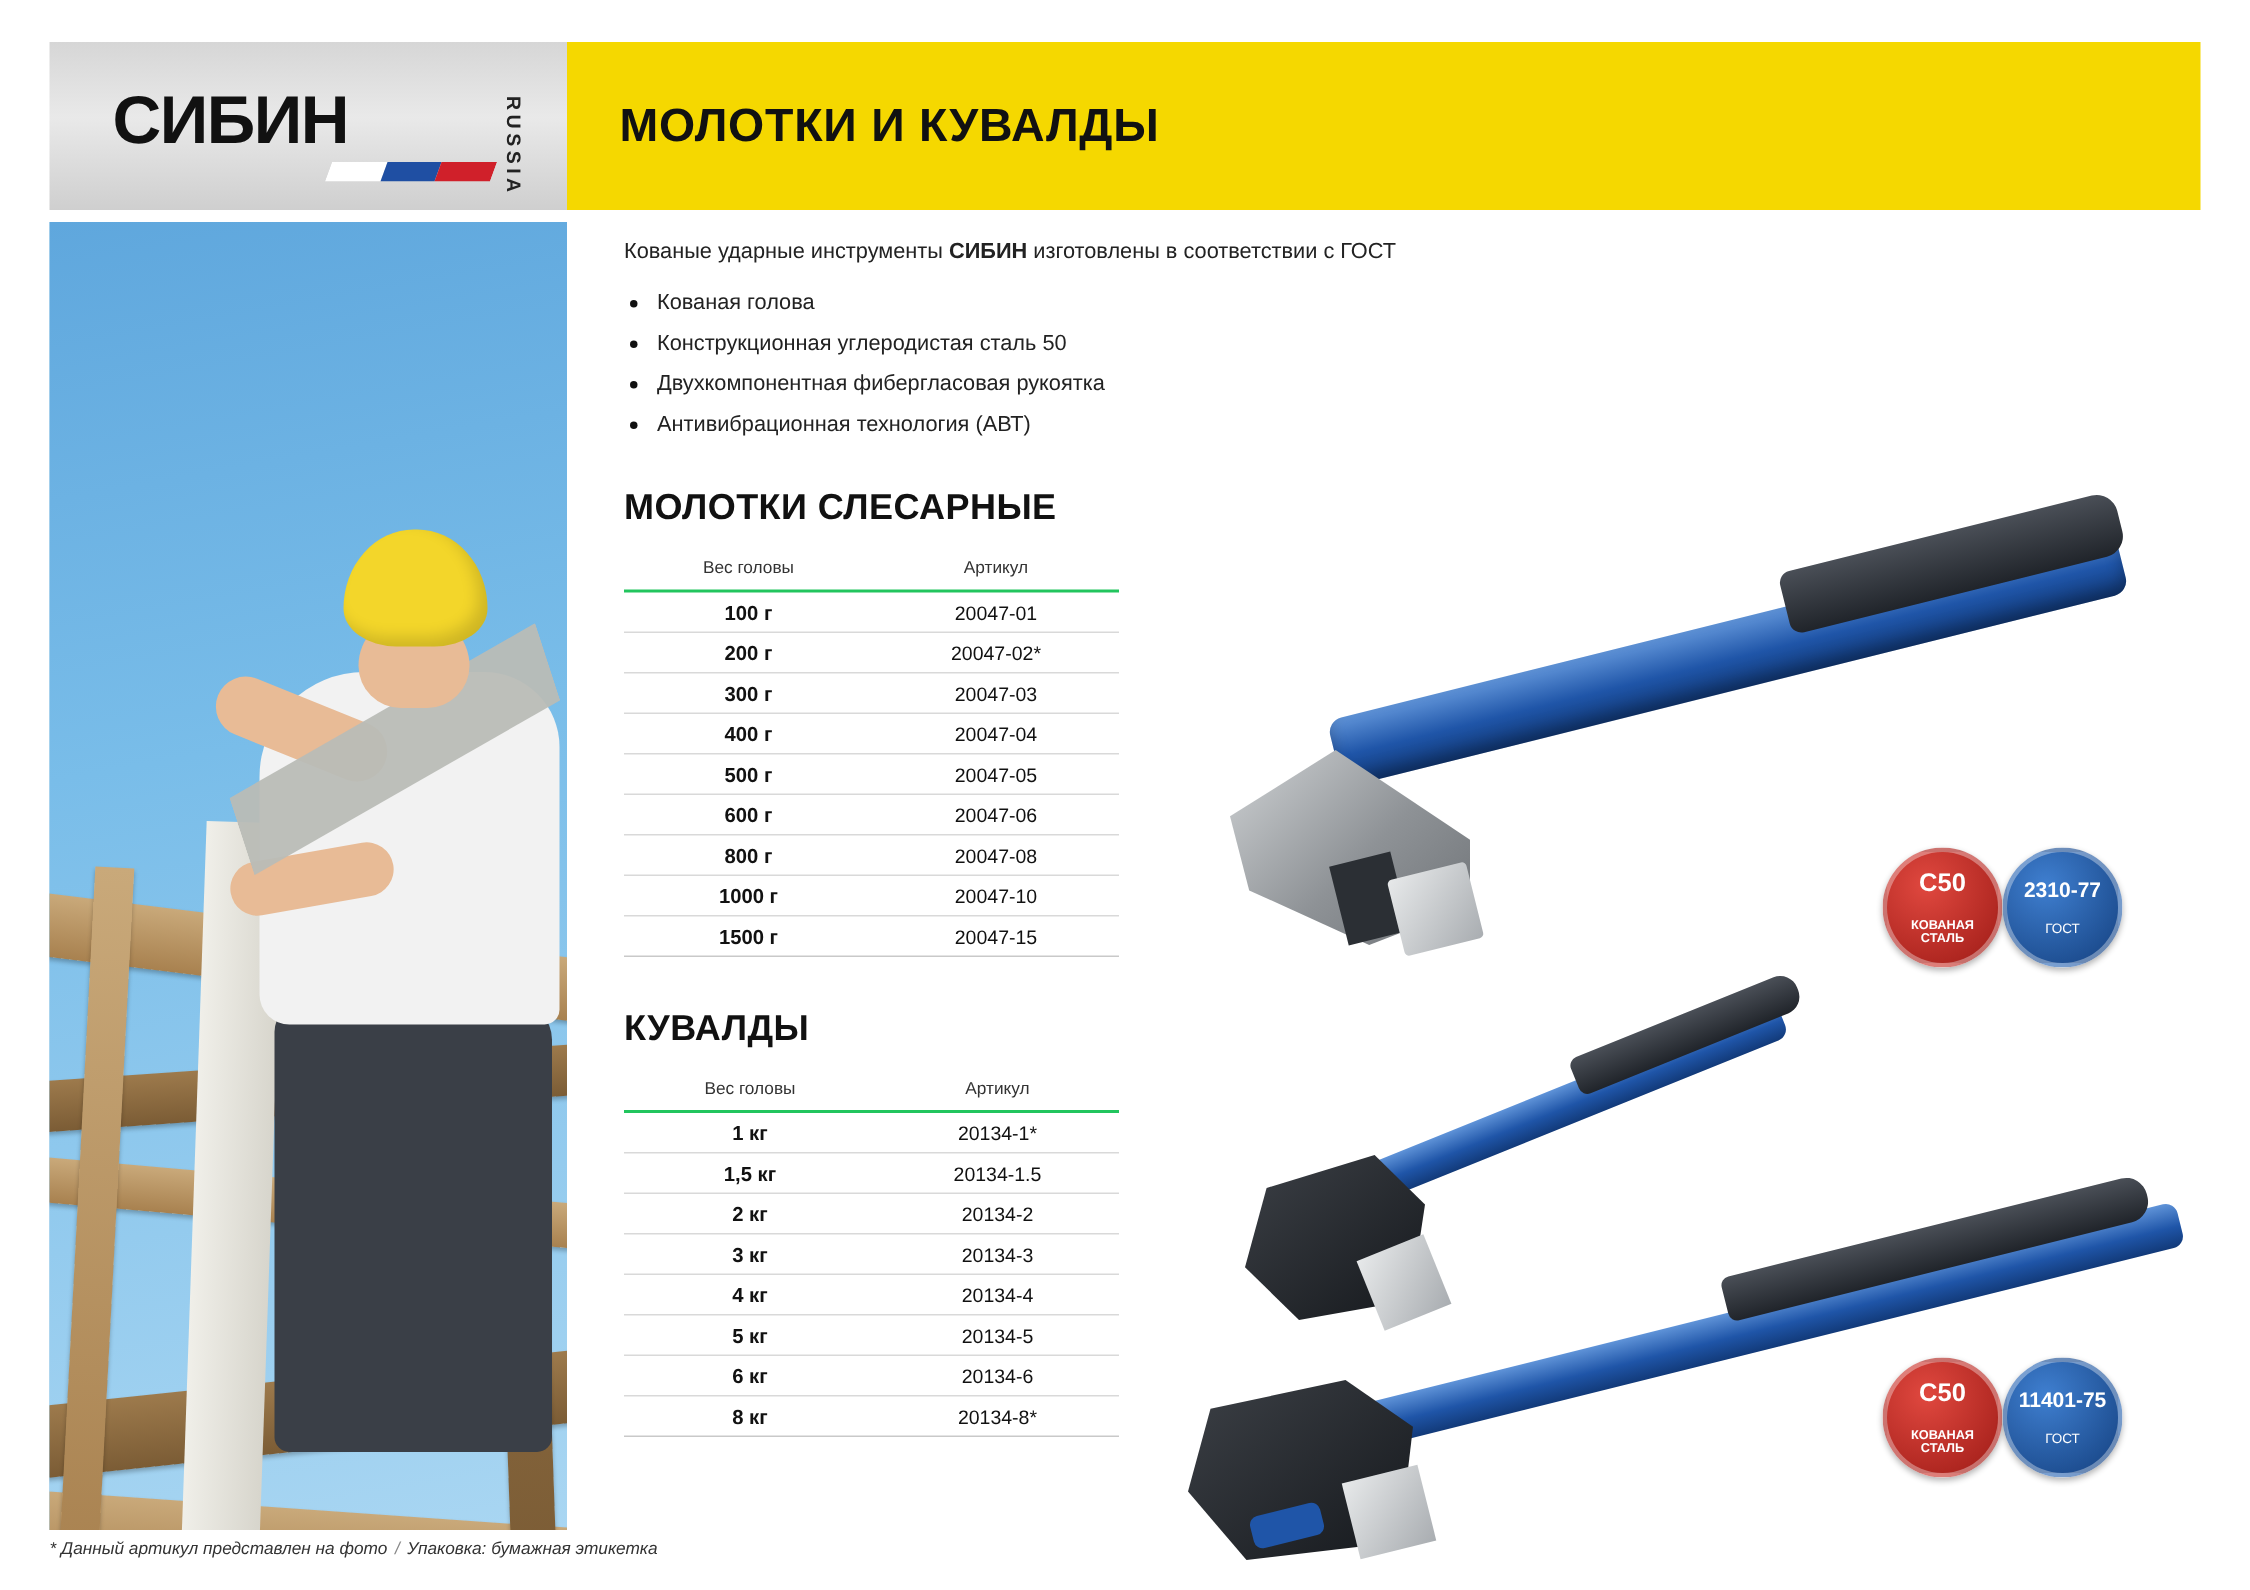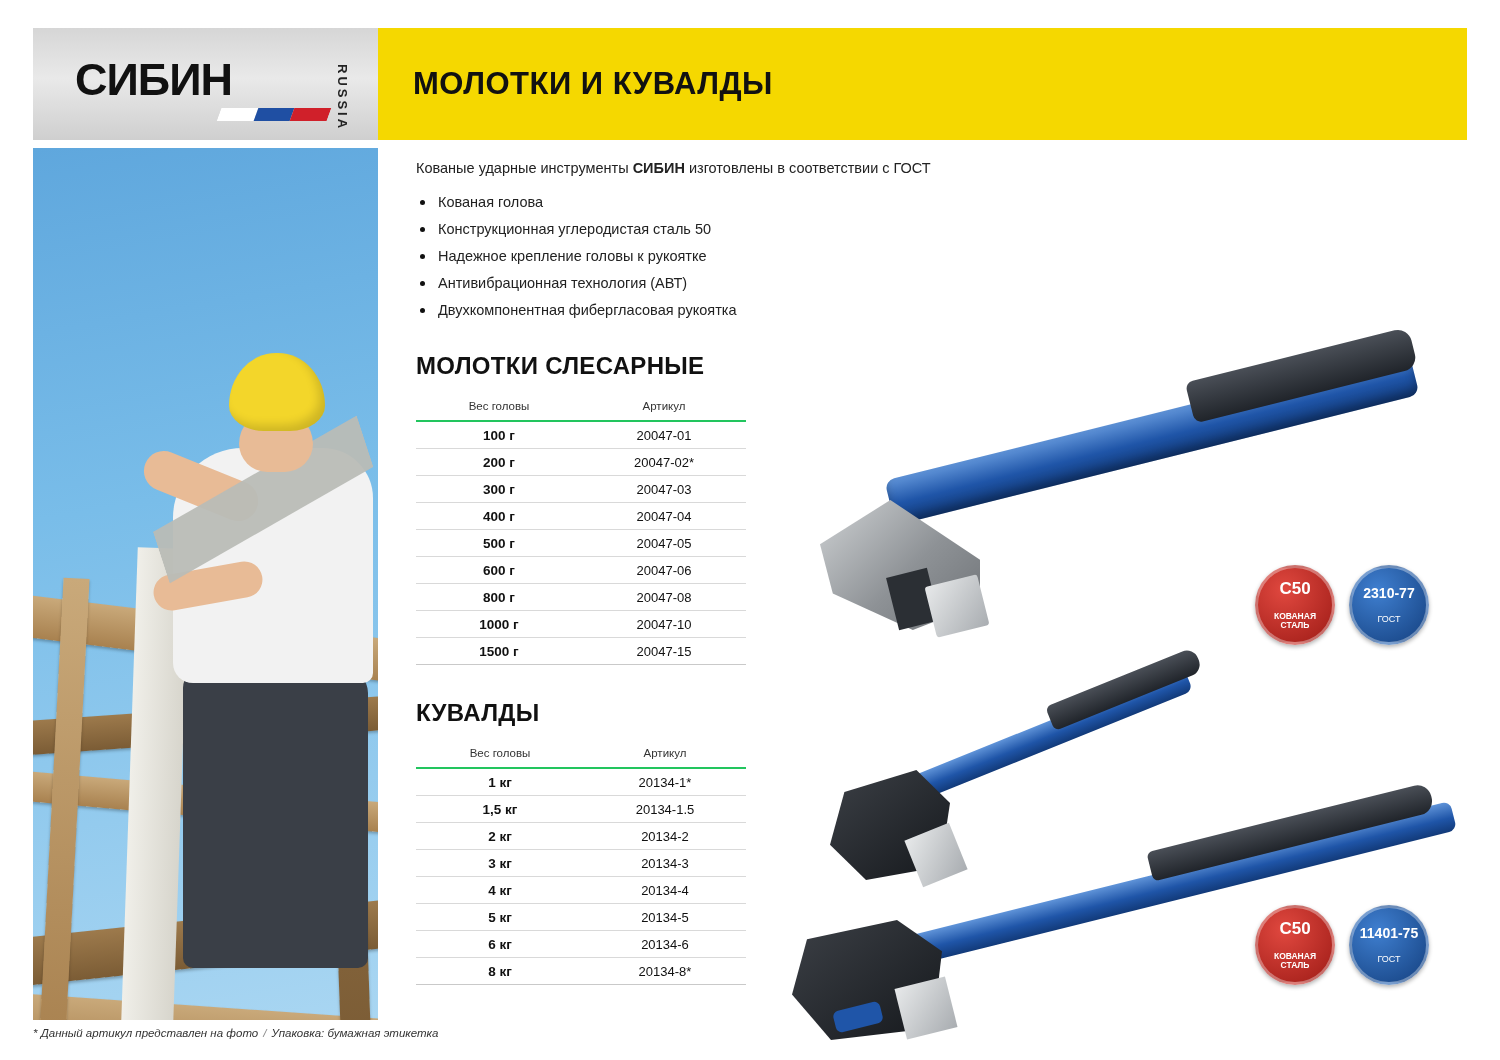--- a/index.html
+++ b/index.html
@@ -346,21 +346,21 @@
   .sl-blue-cap {
     position: absolute;
     left: 44px; top: 196px;
     width: 48px; height: 22px;
     background: #1f55a8;
     border-radius: 6px;
     transform: rotate(-14deg);
   }
 
   
-  .badge-pair { position: absolute; display: flex; gap: 14px; }
+  .badge-pair { position: absolute; display: flex; }
   .badge {
     width: 74px; height: 74px;
     border-radius: 50%;
     display: flex;
     flex-direction: column;
     align-items: center;
     justify-content: center;
     color: #fff;
     text-align: center;
     line-height: 1.05;
@@ -415,23 +415,22 @@
 
 <div class="content">
 
   <p class="intro">
     <span>Кованые ударные инструменты </span><b>СИБИН</b><span> изготовлены в соответствии с ГОСТ</span>
   </p>
 
   <ul class="features">
     <li>Кованая голова</li>
     <li>Конструкционная углеродистая сталь 50</li>
-    <li>Надежное крепление головы к рукоятке</li>
+    <li>Двухкомпонентная фибергласовая рукоятка</li>
     <li>Антивибрационная технология (АВТ)</li>
-    <li>Двухкомпонентная фибергласовая рукоятка</li>
   </ul>
 
   <h2 class="section">МОЛОТКИ СЛЕСАРНЫЕ</h2>
   <table class="spec">
     <thead>
       <tr>
         <th>Вес головы</th>
         <th>Артикул</th>
       </tr>
     </thead>

